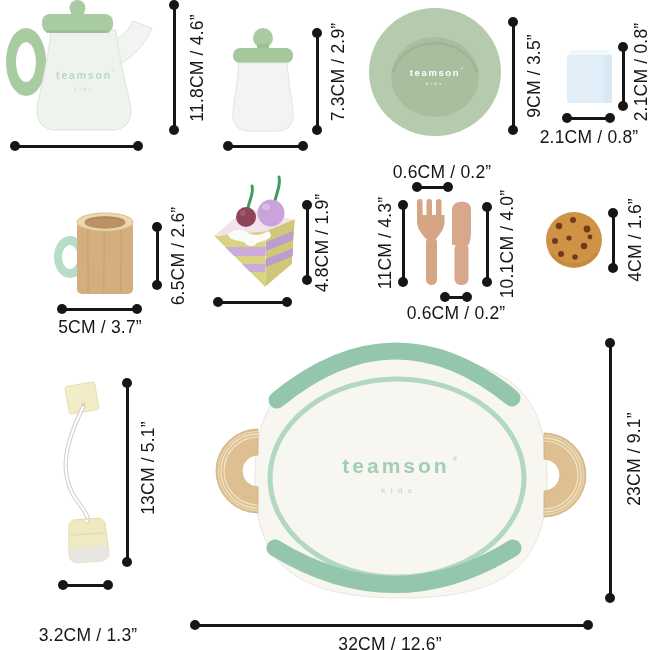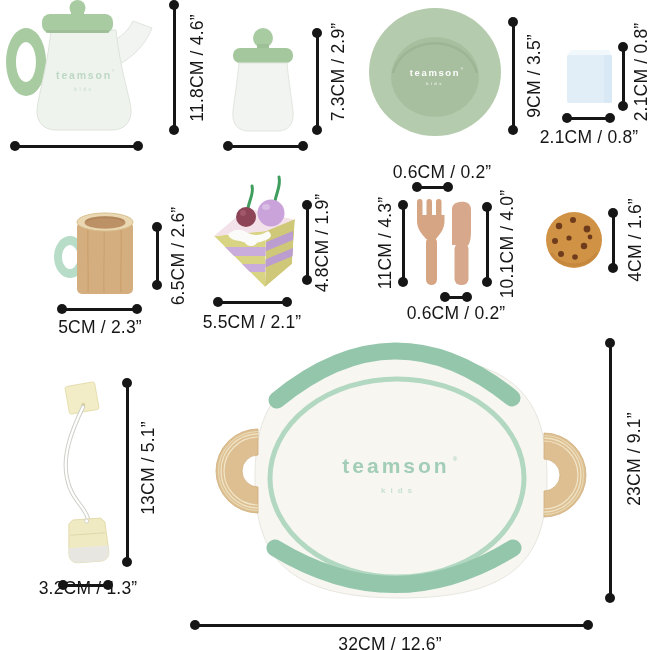--- a/index.html
+++ b/index.html
@@ -80,21 +80,21 @@
     <path d="M 88,228 C 87,250 89,274 88,292" stroke="#c2955f" stroke-width="1.3" fill="none" opacity="0.55"></path>
     <path d="M 104,230 C 105,252 103,272 104,293" stroke="#c2955f" stroke-width="1.2" fill="none" opacity="0.45"></path>
     <path d="M 121,228 C 122,250 120,274 121,292" stroke="#c2955f" stroke-width="1.3" fill="none" opacity="0.55"></path>
     <ellipse cx="105" cy="222" rx="28" ry="9" fill="#ead8b2" stroke="#d9bf8d" stroke-width="1"></ellipse>
     <ellipse cx="105" cy="222.5" rx="20.5" ry="6.2" fill="#bd9166"></ellipse>
     <path d="M 86,221 A 20,5.5 0 0 1 124,221" fill="none" stroke="#a87c50" stroke-width="2" opacity="0.5"></path>
   </svg>
   <div class="dlv" style="left:156px;top:227px;height:58px"></div>
   <div class="dlab v" style="left:178px;top:256px">6.5CM / 2.6”</div>
   <div class="dlh" style="left:62px;top:308px;width:75px"></div>
-  <div class="dlab" style="left:100px;top:327px">5CM / 2.3”</div>
+  <div class="dlab" style="left:100px;top:327px">5CM / 3.7”</div>
 
   <svg style="left:205px;top:170px;width:100px;height:122px" viewBox="205 170 100 122">
     <defs>
       <clipPath id="cakefront">
           <polygon points="214,236 266,231 265,287"></polygon>
         </clipPath>
       <clipPath id="cakeside">
           <polygon points="266,231 295,219 292,264 265,287"></polygon>
         </clipPath>
     </defs>
@@ -114,21 +114,20 @@
     <path fill="#fbfbfa" d="M 228,234 Q 238,226 248,233 Q 258,238 268,231 Q 275,236 266,240 Q 252,246 240,241 Q 229,240 228,234 Z"></path>
     <ellipse cx="251" cy="242" rx="6" ry="4" fill="#fbfbfa"></ellipse>
     <circle cx="246" cy="217" r="10" fill="#8d4457"></circle>
     <circle cx="243" cy="213" r="3" fill="#a35b6d" opacity="0.85"></circle>
     <circle cx="271" cy="213" r="13.5" fill="#c9a3d9"></circle>
     <ellipse cx="266" cy="207" rx="4" ry="3" fill="#dabde5"></ellipse>
   </svg>
   <div class="dlv" style="left:306px;top:205px;height:75px"></div>
   <div class="dlab v" style="left:322px;top:243px">4.8CM / 1.9”</div>
   <div class="dlh" style="left:218px;top:301px;width:69px"></div>
-  <div class="dlab" style="left:252px;top:322px">5.5CM / 2.1”</div>
 
   <svg style="left:410px;top:195px;width:70px;height:95px" viewBox="410 195 70 95">
     <g fill="#d6a583">
       <rect x="417" y="199" width="5.5" height="23" rx="2.7"></rect>
       <rect x="426.5" y="199" width="5.5" height="23" rx="2.7"></rect>
       <rect x="436" y="199" width="5.5" height="23" rx="2.7"></rect>
       <path d="M 417,215 L 444.5,215 L 444.5,221 C 444.5,229 440,234 436,239 L 426,239 C 422,234 417,229 417,221 Z"></path>
       <rect x="426" y="237" width="11" height="48" rx="5.5"></rect>
     </g>
     <g fill="#d8a88c">
@@ -171,21 +170,21 @@
     <g transform="rotate(-4 88 540)">
       <path fill="#f0eac2" stroke="#ded6a2" stroke-width="0.8" d="M 74,519 L 102,519 L 106,523 L 108,553 C 108,559 104,562 99,562 L 77,562 C 72,562 68,559 68,553 L 70,523 Z"></path>
       <path fill="#e7e6e1" d="M 68.5,547 L 107.5,547 L 108,553 C 108,559 104,562 99,562 L 77,562 C 72,562 68,559 68,553 Z"></path>
       <line x1="70.5" y1="534" x2="105.5" y2="534" stroke="#ded6a8" stroke-width="1" opacity="0.9"></line>
       <circle cx="88" cy="521" r="2" fill="#ffffff" stroke="#cfcfc8" stroke-width="0.8"></circle>
     </g>
   </svg>
   <div class="dlv" style="left:126px;top:383px;height:179px"></div>
   <div class="dlab v" style="left:148px;top:468px">13CM / 5.1”</div>
   <div class="dlh" style="left:63px;top:584px;width:45px"></div>
-  <div class="dlab" style="left:88px;top:588px">3.2CM / 1.3”</div>
+  <div class="dlab" style="left:88px;top:635px">3.2CM / 1.3”</div>
 
   <svg style="left:198px;top:338px;width:404px;height:266px" viewBox="198 338 404 266">
     <path fill="#f7f6f1" stroke="#e8e6df" stroke-width="1" d="M 255,478 C 255,400 285,356 401,356 C 517,356 547,400 547,478 C 547,556 517,598 401,598 C 285,598 255,556 255,478 Z"></path>
     <ellipse cx="397" cy="478" rx="127" ry="99" fill="none" stroke="#b3d8c2" stroke-width="5"></ellipse>
     <path d="M 277,400 Q 395,303 512,398" fill="none" stroke="#93c6aa" stroke-width="17" stroke-linecap="round"></path>
     <path d="M 275,548 Q 395,621 513,548" fill="none" stroke="#93c6aa" stroke-width="17" stroke-linecap="round"></path>
     <g>
       <path fill="#debf92" stroke="#cfae7c" stroke-width="0.8" d="M 258,429 A 42,42 0 0 0 258,513 L 258,487 A 16,16 0 0 1 258,455 Z"></path>
       <path d="M 258,431.5 A 39.5,39.5 0 0 0 258,510.5" fill="none" stroke="#e9dcb6" stroke-width="1.2" opacity="0.9"></path>
       <path d="M 258,434 A 37,37 0 0 0 258,508" fill="none" stroke="#f0e6c6" stroke-width="1.4" opacity="0.9"></path>

